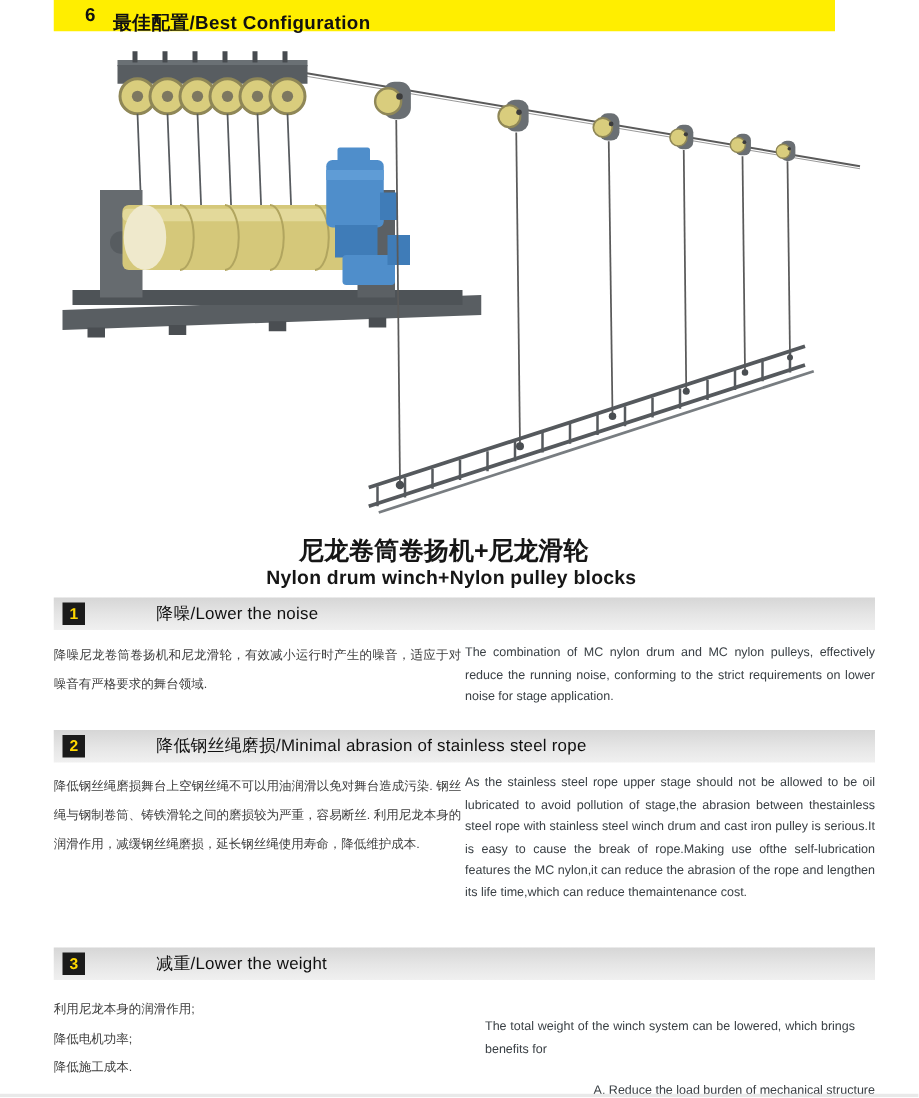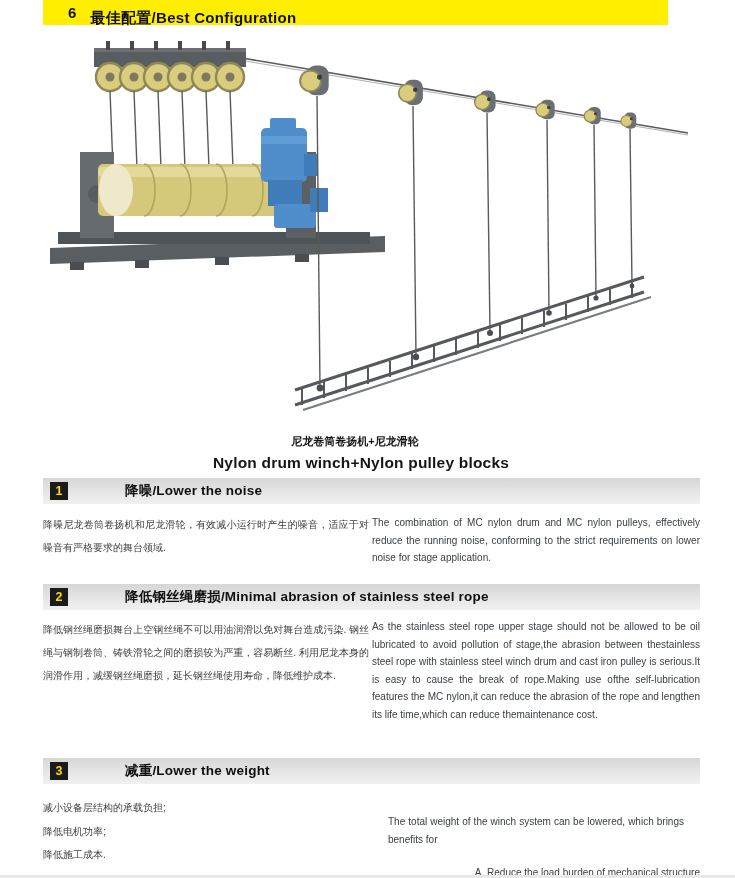--- a/index.html
+++ b/index.html
@@ -33,21 +33,21 @@
 
   
   .caption {
     position: absolute;
     left: 0; top: 431px;
     width: 710px;
     text-align: center;
     color: #161616;
     font-weight: bold;
   }
-  .cap-zh { font-size: 11px; line-height: 21px; }
+  .cap-zh { font-size: 20px; line-height: 21px; }
   .cap-en { font-size: 15.5px; line-height: 21px; letter-spacing: 0.2px; padding-left: 12px; }
 
   
   .band {
     position: absolute;
     left: 43px;
     width: 657px; height: 26px;
     background: linear-gradient(180deg, #d6d6d6 0%, #e6e6e6 55%, #f0f0f0 100%);
     display: flex;
     align-items: center;
@@ -59,21 +59,21 @@
     color: #ffd800;
     font-size: 12.5px;
     font-weight: bold;
     display: flex;
     align-items: center;
     justify-content: center;
   }
   .band-title {
     margin-left: 10px;
     font-size: 13.5px;
-    font-weight: bold;
+    font-weight: normal;
     color: #101010;
     letter-spacing: 0.2px;
     padding-left: 47px;
   }
 
   
   .col {
     position: absolute;
     font-size: 10px;
     text-align: justify;
@@ -267,21 +267,21 @@
     <span class="band-title">降低钢丝绳磨损/Minimal abrasion of stainless steel rope</span>
   </div>
   <div class="col zh-col" style="top:618px">降低钢丝绳磨损舞台上空钢丝绳不可以用油润滑以免对舞台造成污染. 钢丝绳与钢制卷筒、铸铁滑轮之间的磨损较为严重，容易断丝. 利用尼龙本身的润滑作用，减缓钢丝绳磨损，延长钢丝绳使用寿命，降低维护成本.</div>
   <div class="col en-col" style="top:618px">As the stainless steel rope upper stage should not be allowed to be oil lubricated to avoid pollution of stage,the abrasion between thestainless steel rope with stainless steel winch drum and cast iron pulley is serious.It is easy to cause the break of rope.Making use ofthe self-lubrication features the MC nylon,it can reduce the abrasion of the rope and lengthen its life time,which can reduce themaintenance cost.</div>
 
   <div class="band" style="top:758px">
     <span class="badge">3</span>
     <span class="band-title">减重/Lower the weight</span>
   </div>
   <div class="col zh-col" style="top:796px; text-align:left;">
-    <div class="zh-line">减小设备层结构的承载负担;</div>
+    <div class="zh-line">利用尼龙本身的润滑作用;</div>
     <div class="zh-line">降低电机功率;</div>
     <div class="zh-line">降低施工成本.</div>
   </div>
   <div class="col en-col" style="top:797px">
     <p class="en-intro">The total weight of the winch system can be lowered, which brings benefits for</p>
     <div class="en-item">A. Reduce the load burden of mechanical structure</div>
     <div class="en-item">B. The request for motor power can be lower</div>
   </div>
 
   <div class="bottom-edge"></div>

